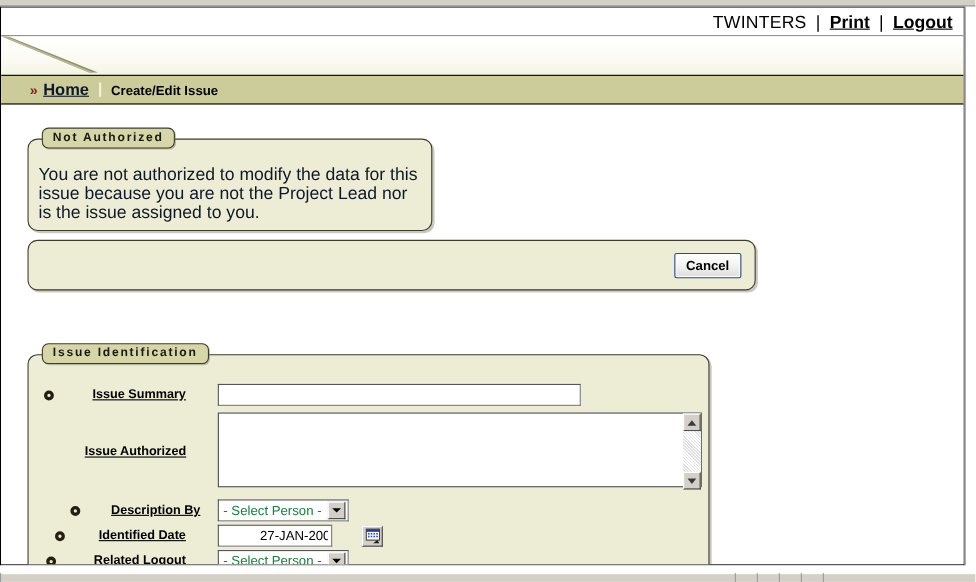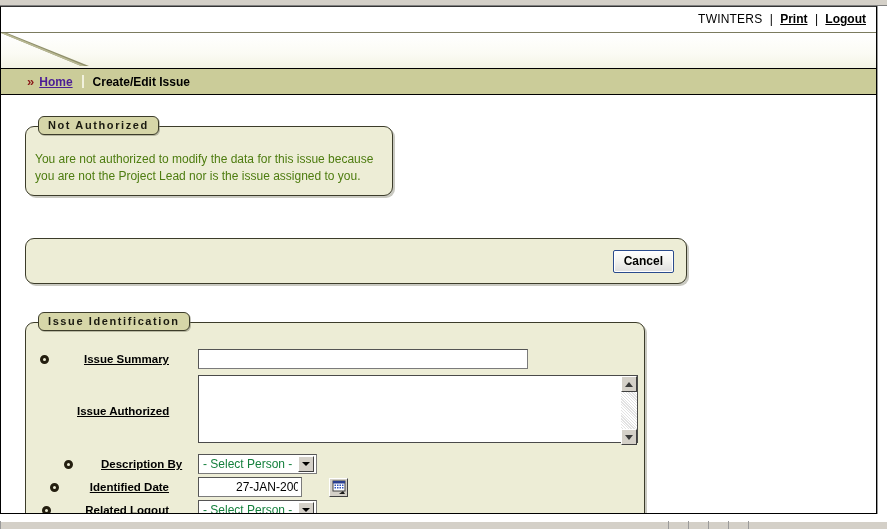--- a/index.html
+++ b/index.html
@@ -75,21 +75,21 @@
     width: 875px;
     height: 26px;
     background: #ffffff;
     border-bottom: 1px solid #7b7b5e;
     box-sizing: border-box;
   }
   .userbar {
     position: absolute;
     right: 10px;
     top: 5px;
-    font-size: 12px;
+    font-size: 16px;
     color: #000000;
     white-space: nowrap;
   }
   .userbar .uname { letter-spacing: 0.2px; }
   .userbar .sep { padding: 0 4px; }
   .userbar a {
     color: #000000;
     font-weight: bold;
     text-decoration: underline;
   }
@@ -124,23 +124,23 @@
     padding-left: 26px;
   }
   .bc-arrows {
     color: #8b1a1a;
     font-weight: bold;
     font-size: 13px;
     margin-right: 6px;
     letter-spacing: -1px;
   }
   .bc-home {
-    color: #4c1d95;
-    font-weight: bold;
-    font-size: 12px;
+    color: #0f172a;
+    font-weight: bold;
+    font-size: 15px;
     text-decoration: underline;
   }
   .bc-divider {
     display: inline-block;
     width: 2px;
     height: 13px;
     background: #f1f1dd;
     margin: 0 9px;
   }
   .bc-current {
@@ -179,34 +179,34 @@
     font-weight: bold;
     color: #1a1a10;
     letter-spacing: 1.6px;
     white-space: nowrap;
     box-shadow: 1px 1px 0 rgba(120,120,100,0.45);
   }
 
   
   #notice-panel {
     left: 24px; top: 30px;
-    width: 368px; height: 70px;
+    width: 368px; height: 84px;
   }
   .notice-text {
     position: absolute;
     left: 9px; top: 24px;
     width: 350px;
-    font-size: 12px;
+    font-size: 16px;
     line-height: 17px;
-    color: #4d7c0f;
+    color: #0f172a;
   }
 
   
   #actions-panel {
-    left: 24px; top: 142px;
+    left: 24px; top: 122px;
     width: 662px; height: 46px;
   }
   .btn {
     position: absolute;
     font-family: "Liberation Sans", sans-serif;
     font-size: 12px;
     font-weight: bold;
     color: #000000;
     background: linear-gradient(to bottom, #ffffff 0%, #f4f4f0 45%, #dedede 100%);
     border: 1px solid #2a4b8d;

